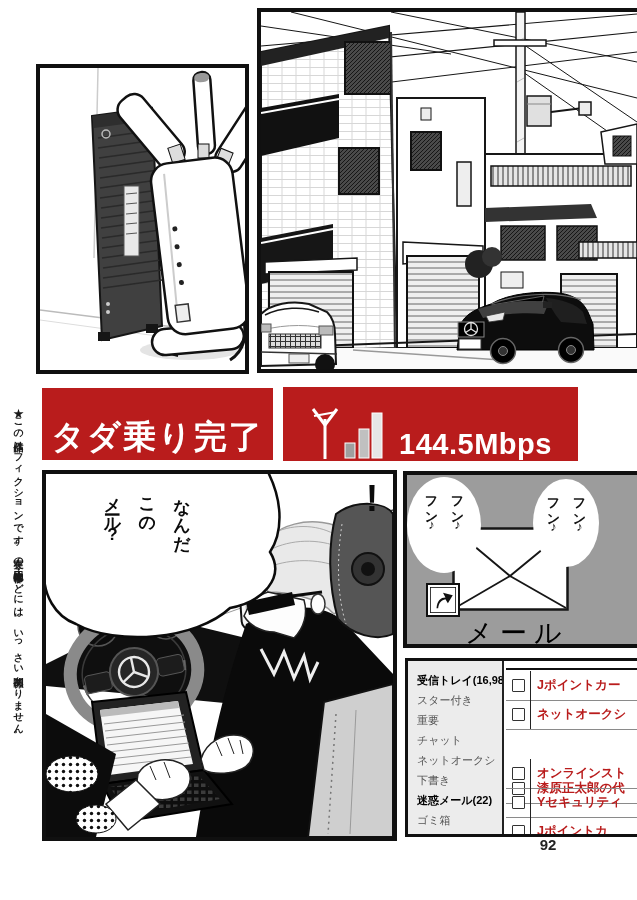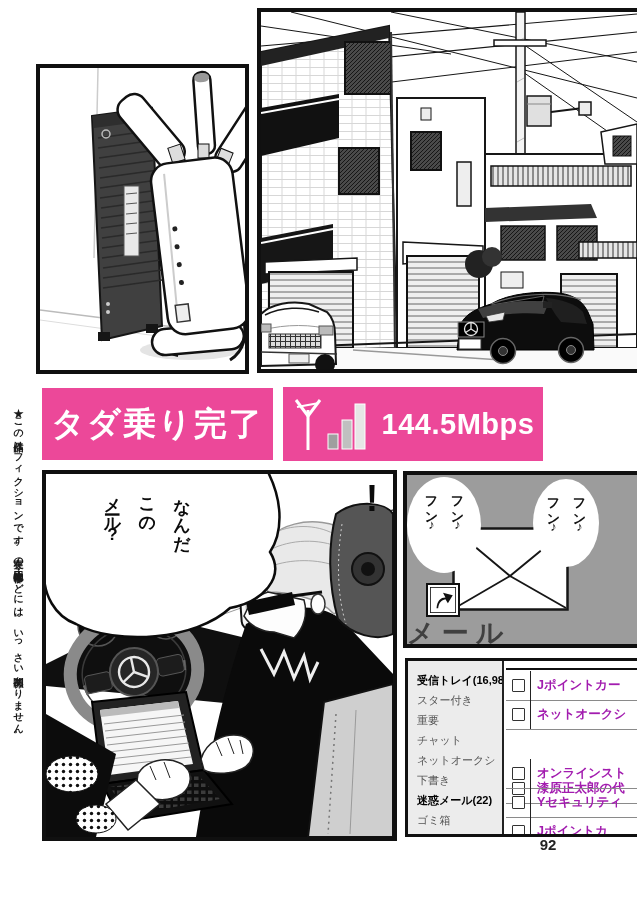--- a/index.html
+++ b/index.html
@@ -4,49 +4,49 @@
 <style>
   html,body{margin:0;padding:0;background:#fff;}
   .page{position:relative;width:637px;height:900px;background:#fff;overflow:hidden;
         font-family:"Liberation Sans",sans-serif;color:#111;}
   .panel{position:absolute;border:4px solid #101010;background:#fff;box-sizing:border-box;overflow:hidden;}
   .vtext{writing-mode:vertical-rl;text-orientation:upright;white-space:pre-line;}
   
   .disclaimer{position:absolute;left:11px;top:400px;height:450px;font-family:"Liberation Serif",serif;
               font-size:10px;letter-spacing:.3px;color:#1a1a1a;font-weight:600;}
   
-  .banner{position:absolute;background:#ec4899;color:#fff;display:flex;align-items:center;justify-content:center;box-sizing:border-box;}
+  .banner{position:absolute;background:#b91c1c;color:#fff;display:flex;align-items:flex-end;justify-content:center;box-sizing:border-box;}
   .banner-title{font-size:33px;font-weight:bold;letter-spacing:2px;}
   .banner-speed{font-size:29px;font-weight:bold;letter-spacing:.5px;margin-left:14px;}
   
   .car-bubble-text{position:absolute;left:48px;top:12px;height:140px;font-size:17px;font-weight:bold;
                    line-height:2.05;color:#0b0b0b;}
   .exclaim{position:absolute;left:320px;top:4px;font-size:36px;font-weight:900;color:#0b0b0b;}
   
-  .mail-label{position:absolute;left:0;right:10px;top:140px;text-align:left;font-size:27px;font-weight:bold;
-              letter-spacing:7px;color:#404040;}
+  .mail-label{position:absolute;left:0;right:10px;top:140px;text-align:center;font-size:27px;font-weight:normal;
+              letter-spacing:7px;color:#000000;}
   .hum{position:absolute;background:#fff;border-radius:50%;display:flex;align-items:flex-start;justify-content:center;}
   .hum .vtext{font-size:13px;font-weight:bold;line-height:2.0;margin-top:10px;color:#111;}
   .shortcut{position:absolute;left:19px;top:108px;width:34px;height:34px;background:#fff;border:2px solid #111;
             box-sizing:border-box;padding:2px;}
   
   .email-panel{position:absolute;left:405px;top:658px;width:232px;height:179px;background:#fff;
                border:3px solid #101010;border-right:none;box-sizing:border-box;overflow:hidden;}
   .email-sidebar{position:absolute;left:0;top:0;bottom:0;width:96px;background:#ececec;
                  border-right:2px solid #222;box-sizing:border-box;padding-top:9px;}
   .sb-item{height:20px;line-height:20px;padding-left:9px;font-size:11px;color:#555;white-space:nowrap;overflow:hidden;}
   .sb-item.bold{font-weight:bold;color:#000;}
   .email-list{position:absolute;left:98px;top:0;right:0;bottom:0;}
   .email-list::before{content:"";position:absolute;left:0;right:0;top:7px;border-top:2px solid #111;}
   .mail-row{position:absolute;left:0;right:0;height:29px;border-bottom:1px solid #8a8a8a;}
   .mail-row .cb{position:absolute;left:6px;top:8px;width:11px;height:11px;border:1.5px solid #333;
                 background:#fff;border-radius:1px;}
   .mail-row .sep{position:absolute;left:24px;top:0;bottom:0;border-left:1.5px solid #222;}
   .mail-row .subj{position:absolute;left:31px;right:0;top:0;line-height:29px;font-size:12.5px;font-weight:600;
-                  color:#a21caf;white-space:nowrap;overflow:hidden;}
+                  color:#b91c1c;white-space:nowrap;overflow:hidden;}
   .page-number{position:absolute;left:528px;top:836px;width:40px;text-align:center;font-size:15px;
                font-weight:bold;color:#222;}
   svg{display:block;}
 </style>
 </head>
 <body>
 
 <div class="page">
 
   <div class="disclaimer vtext">★この作品はフィクションです。実在の人物・団体・事件などには、いっさい関係ありません。</div>
@@ -256,21 +256,21 @@
         <rect x="28" y="342" width="20" height="9" fill="#eee" stroke="#555"></rect>
         <circle cx="64" cy="352" r="10" fill="#111"></circle>
       </g>
     </svg>
   </div>
 
   <div class="banner" style="left:42px;top:388px;width:231px;height:72px;">
     <span class="banner-title">タダ乗り完了</span>
   </div>
 
-  <div class="banner" style="left:283px;top:387px;width:260px;height:74px;">
+  <div class="banner" style="left:283px;top:387px;width:295px;height:74px;">
     <svg width="76" height="56" viewBox="0 0 76 56">
       <line x1="16" y1="14" x2="16" y2="54" stroke="#fff" stroke-width="3"></line>
       <line x1="16" y1="20" x2="4" y2="4" stroke="#fff" stroke-width="3"></line>
       <line x1="16" y1="20" x2="28" y2="4" stroke="#fff" stroke-width="3"></line>
       <line x1="5" y1="11" x2="27" y2="7" stroke="#fff" stroke-width="2"></line>
       <rect x="36" y="38" width="10" height="15" fill="#9f9f9f" stroke="#fff"></rect>
       <rect x="50" y="24" width="10" height="29" fill="#c0c0c0" stroke="#fff"></rect>
       <rect x="63" y="8" width="10" height="45" fill="#e6e6e6" stroke="#fff"></rect>
     </svg>
     <span class="banner-speed">144.5Mbps</span>

